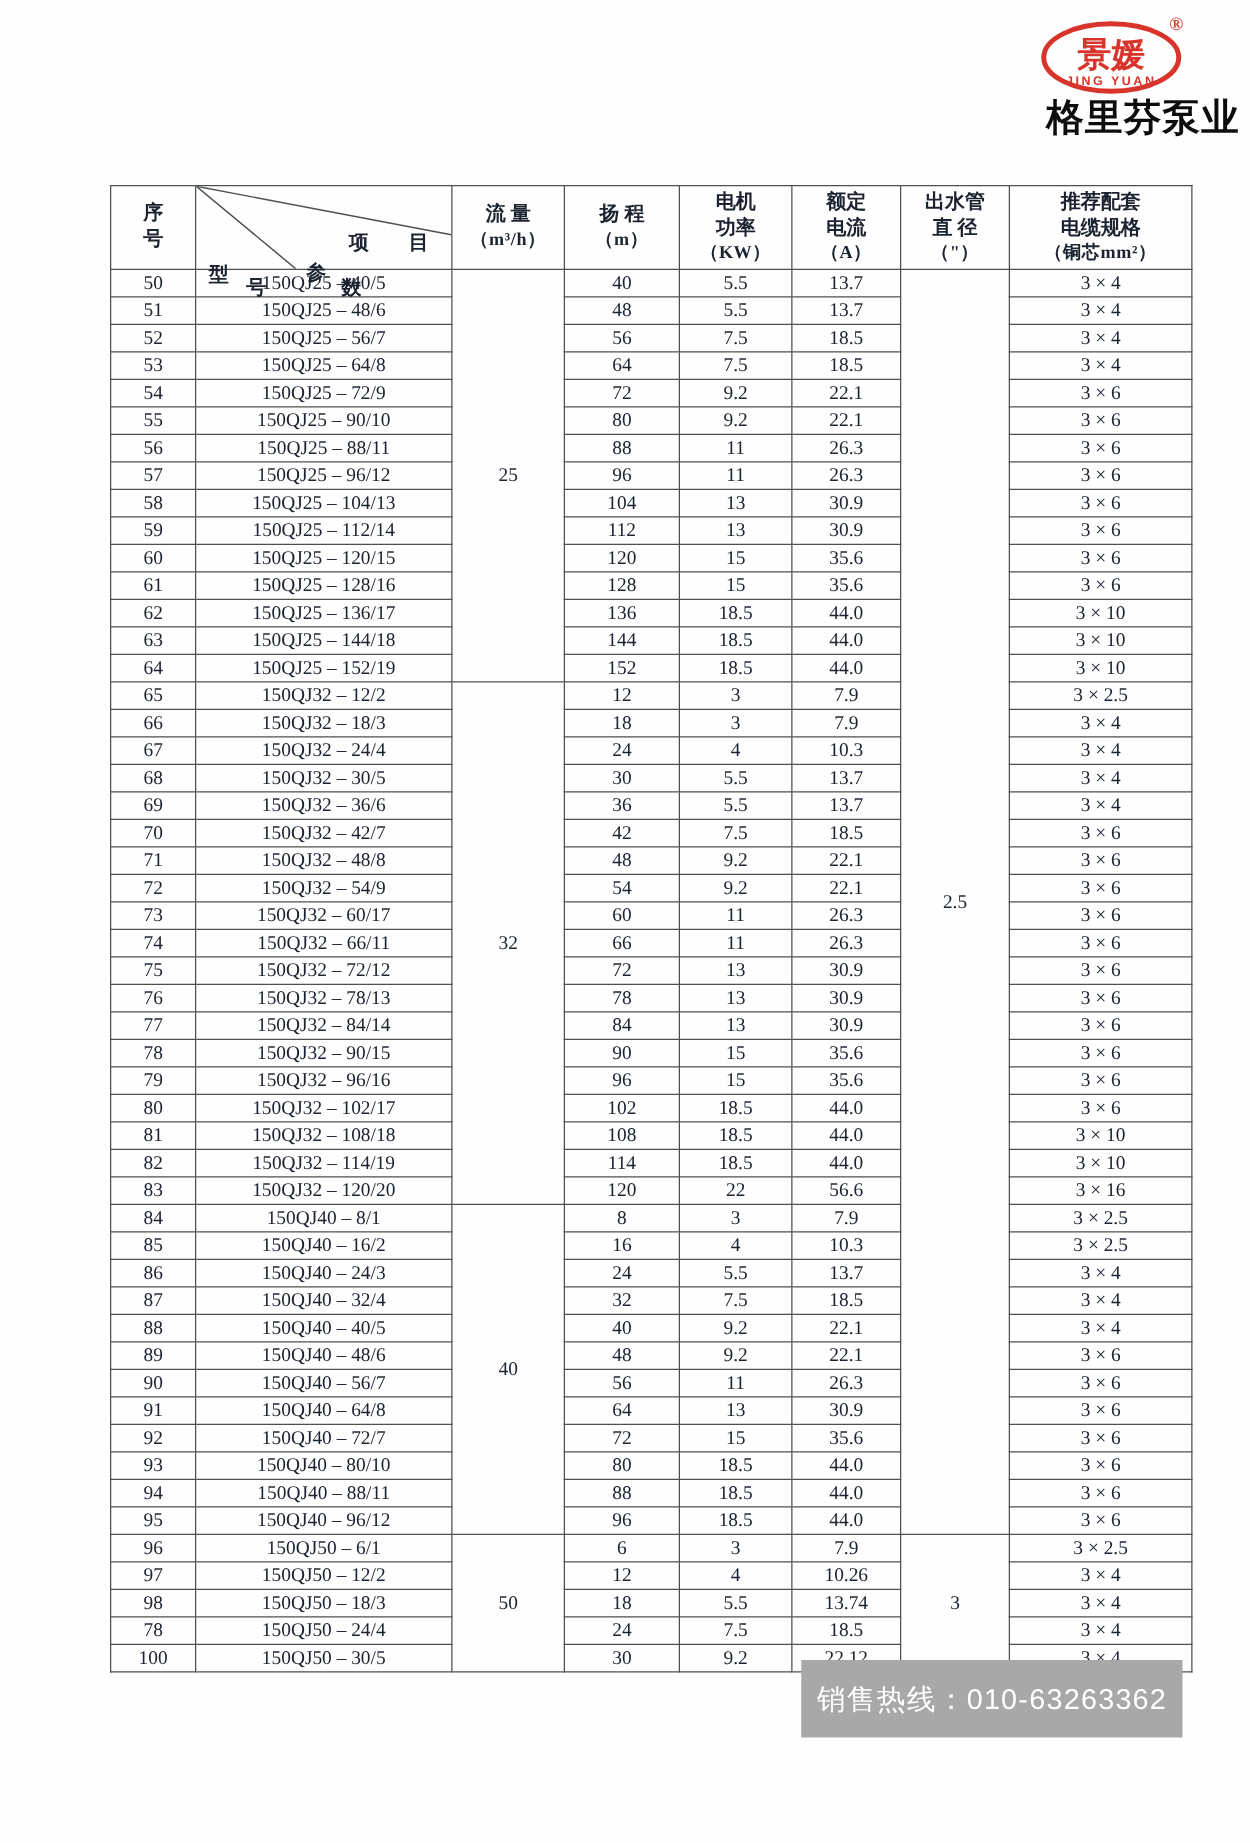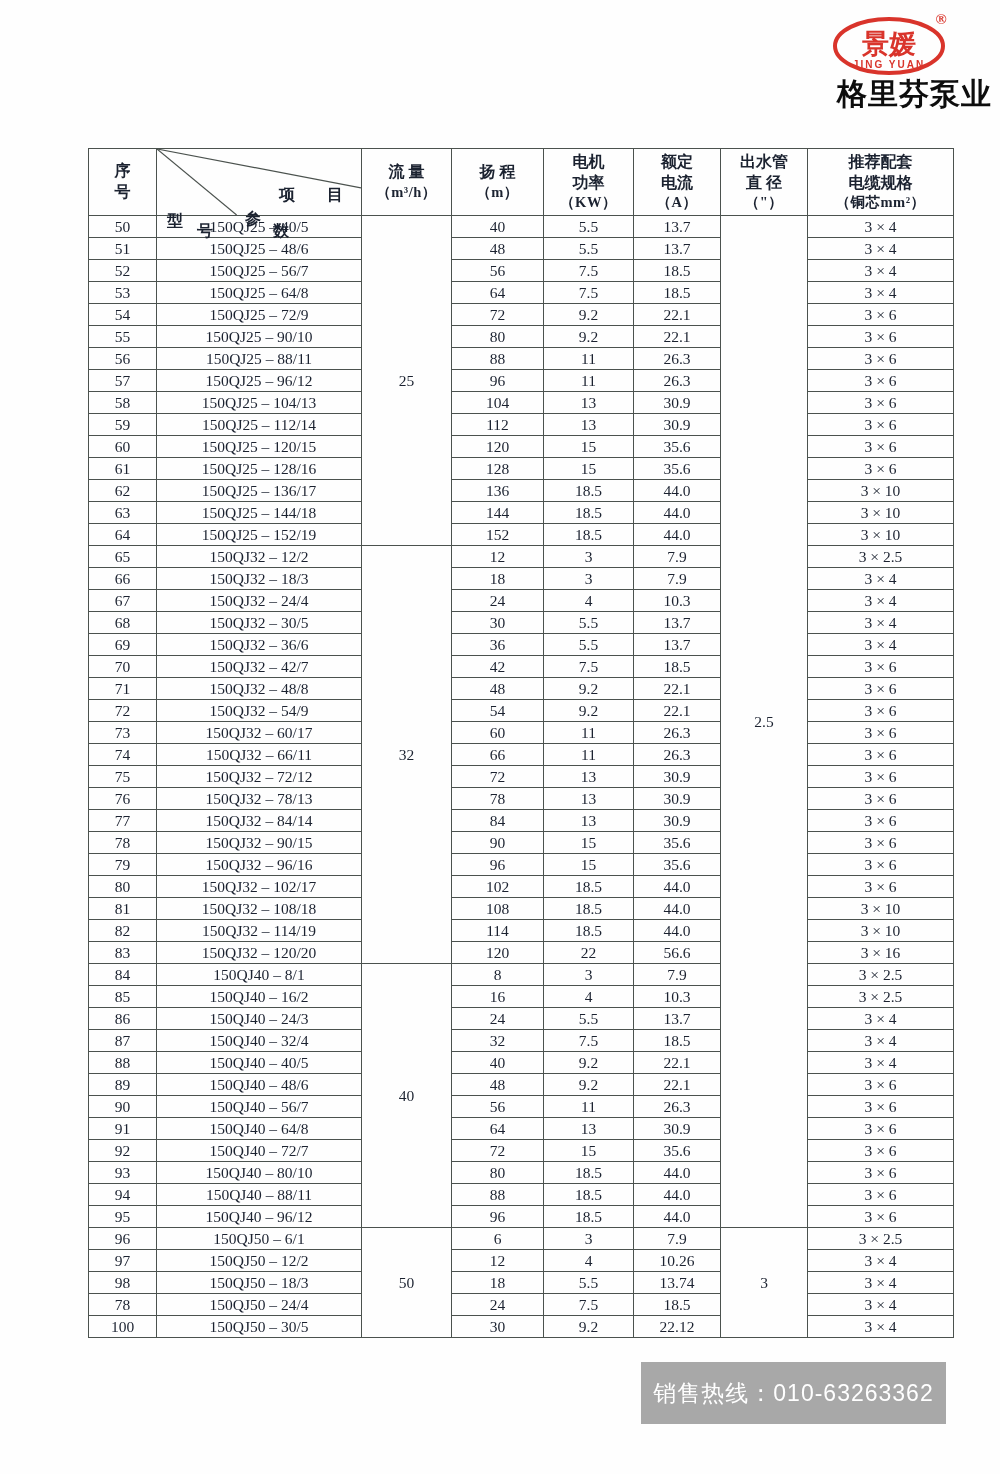--- a/index.html
+++ b/index.html
@@ -36,21 +36,21 @@
   th.diag-cell { position:relative; }
   th.diag-cell svg { position:absolute; left:0; top:0; width:100%; height:100%; }
   .dg { position:absolute; font-weight:bold; font-size:16px; white-space:nowrap;margin-top:28px; }
   .dg-item  { top:8px;  left:122px; letter-spacing:14px; }
   .dg-xing  { top:34px; left:10px; }
   .dg-hao   { top:44px; left:40px; }
   .dg-can   { top:32px; left:88px; }
   .dg-shu   { top:44px; left:116px; }
   
   .hotline {
-    position:absolute; left:641px; top:1362px; width:305px; height:62px;
+    position:absolute; left:641px; top:1328px; width:305px; height:62px;
     background:#a8a8a8; color:#ffffff;
     font-family:"Liberation Sans",sans-serif; font-size:23px; letter-spacing:1px;
     display:flex; align-items:center; justify-content:center; white-space:nowrap;
   }
 </style>
 </head>
 <body>
 
 <div class="page">
 

